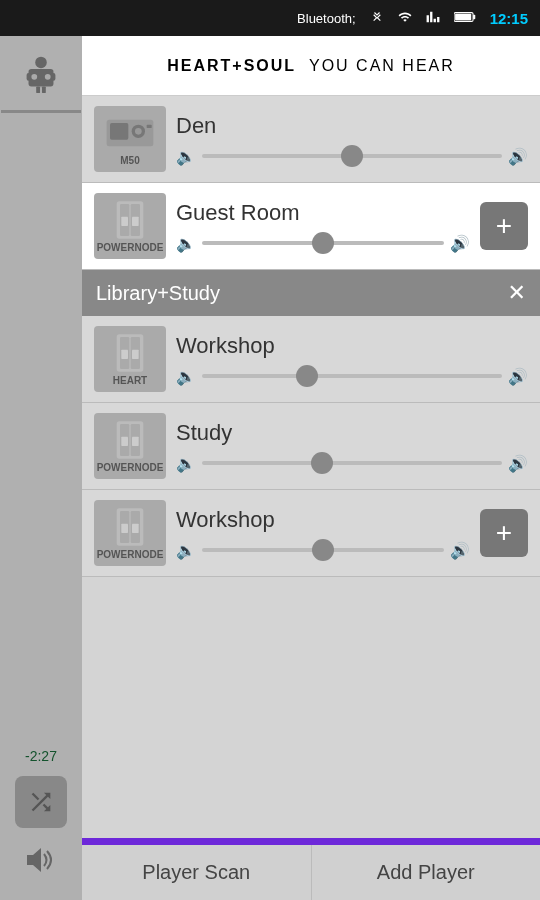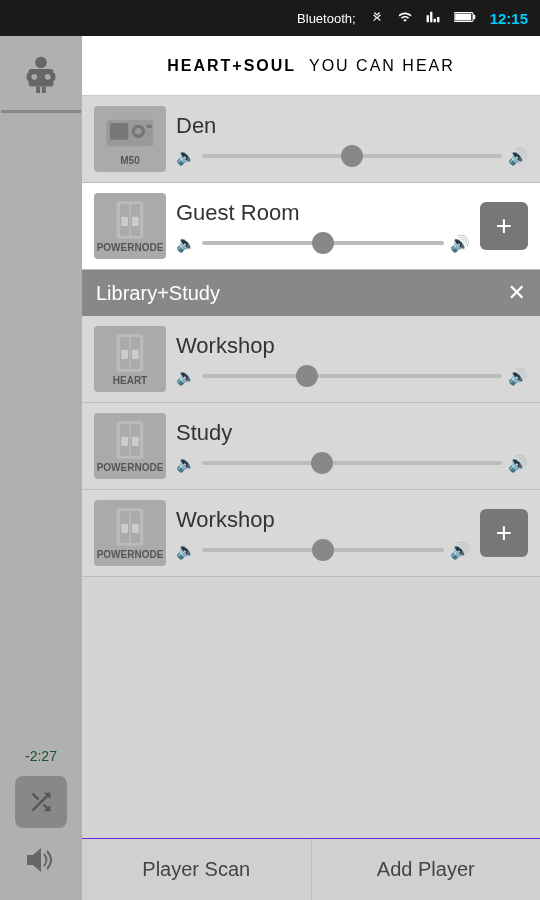--- a/index.html
+++ b/index.html
@@ -263,21 +263,21 @@
       line-height: 1;
     }
 
     
     .action-bar {
       width: 100%;
       height: 62px;
       background: #d0d0d0;
       display: flex;
       align-items: center;
-      border-top: 1px solid #6d28d9;
+      border-top: 7px solid #6d28d9;
     }
     .action-btn {
       flex: 1;
       height: 100%;
       display: flex;
       align-items: center;
       justify-content: center;
       cursor: pointer;
       border: none;
       background: transparent;

